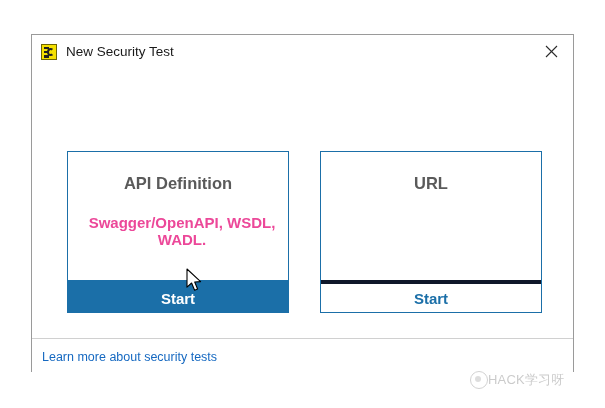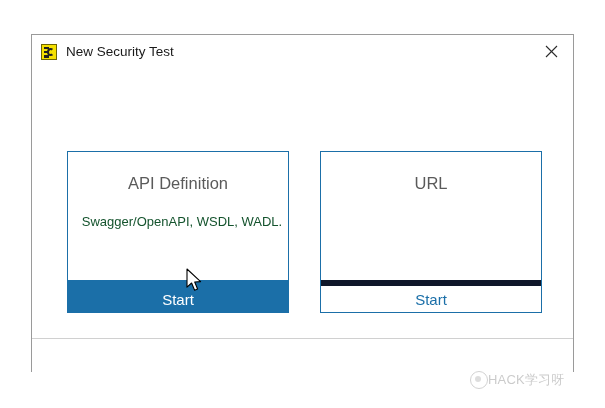--- a/index.html
+++ b/index.html
@@ -113,20 +113,21 @@
   .card {
     position: absolute;
     top: 82px;
     width: 222px;
     height: 162px;
     border: 1px solid #1b6fa8;
     box-sizing: border-box;
     background: #ffffff;
     display: flex;
     flex-direction: column;
+    font-weight: bold;
   }
   #card-api  { left: 35px; }
   #card-url  { left: 288px; justify-content: flex-end; }
 
   .card-top {
     height: 128px;
     position: relative;
   }
 
   .card-title {
@@ -136,27 +137,27 @@
     text-align: center;
     font-size: 16.5px;
     color: #5a5a5a;
   }
 
   .card-desc {
     position: absolute;
     left: 8px; right: 0;
     top: 62px;
     text-align: center;
-    font-size: 13px;
-    color: #14532d;
+    font-size: 15px;
+    color: #ec4899;
   }
 
   .card-start {
     flex: 1;
-    border-top: 6px solid #0f172a;
+    border-top: 4px solid #0f172a;
     display: flex;
     align-items: center;
     justify-content: center;
     font-size: 15px;
     color: #1b6fa8;
     cursor: pointer;
     background: #ffffff;
   }
   .card-start.hovered {
     background: #1b6fa8;
@@ -258,20 +259,21 @@
       </div>
 
       <div class="card" id="card-url">
         <div class="card-top">
           <div class="card-title">URL</div>
         </div>
         <div class="card-start">Start</div>
       </div>
 
       <div id="footer-divider"></div>
+      <a id="learn-link" href="#">Learn more about security tests</a>
 
     </div>
   </div>
 
   <svg id="cursor" viewBox="0 0 18 26">
     <path d="M1,1 L1,19.2 L5.6,15 L8.6,22.2 L11.6,21 L8.7,14 L14.6,13.6 Z" fill="#ffffff" stroke="#000000" stroke-width="1.1" stroke-linejoin="round"></path>
   </svg>
 
   <div id="watermark">
     <div id="watermark-logo"></div>

